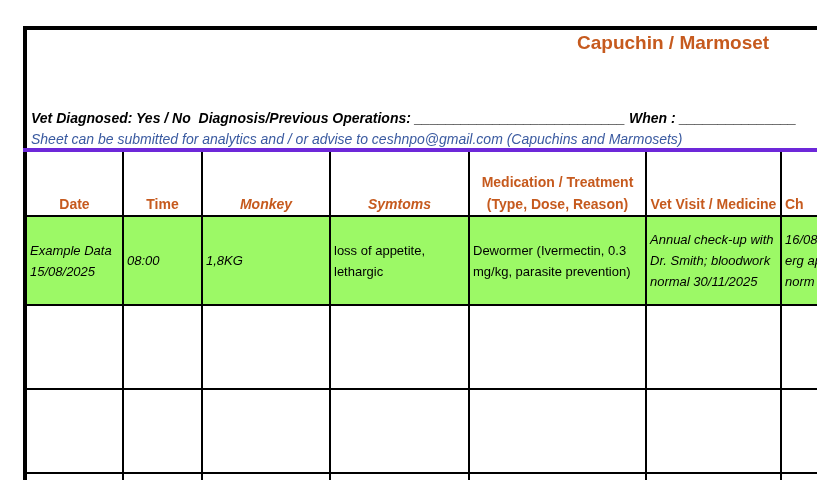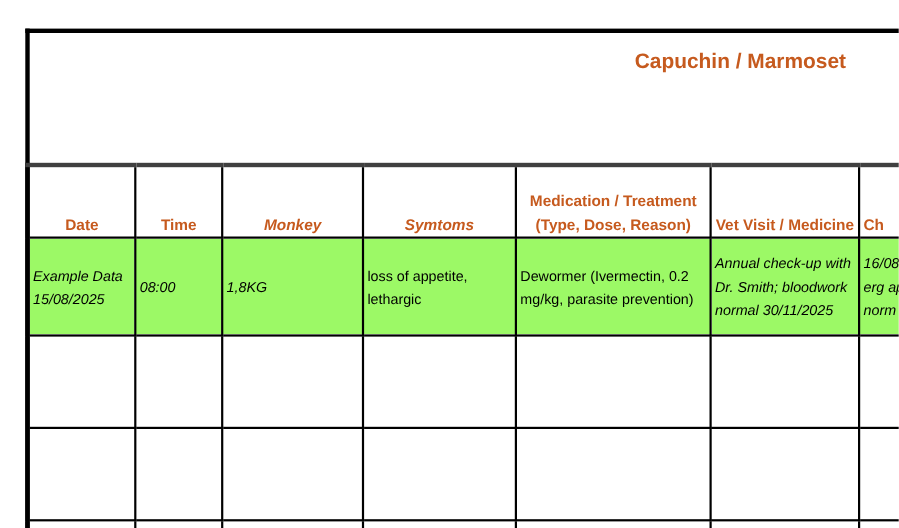--- a/index.html
+++ b/index.html
@@ -1,40 +1,46 @@
 <!DOCTYPE html>
 <html><head>
   <meta charset="utf-8">
   <style>
     html, body { margin: 0; padding: 0; background: #ffffff; }
     body { width: 817px; height: 480px; overflow: hidden; position: relative; font-family: "Liberation Sans", sans-serif; }
     .sheet { position: absolute; left: 23px; top: 26px; width: 820px; height: 470px; border-left: 4px solid #000; border-top: 4px solid #000; }
     .title { position: absolute; left: 6px; top: 2px; font-size: 19px; font-weight: bold; color: #c65a1e; white-space: nowrap; }
-    .title-right { position: absolute; left: 550px; top: 16px; font-size: 19px; font-weight: bold; color: #c65a1e; white-space: nowrap; }
+    .title-right { position: absolute; left: 550px; top: 2px; font-size: 19px; font-weight: bold; color: #c65a1e; white-space: nowrap; }
     .line1 { position: absolute; left: 68px; top: 40px; font-size: 14px; font-weight: bold; font-style: italic; color: #000; white-space: nowrap; }
     .line2 { position: absolute; left: 4px; top: 80px; font-size: 14px; font-weight: bold; font-style: italic; color: #000; white-space: nowrap; }
     .note { position: absolute; left: 4px; top: 101px; font-size: 14px; font-style: italic; color: #3a5aa0; white-space: nowrap; }
     table { position: absolute; left: -4px; top: 118px; border-collapse: collapse; table-layout: fixed; }
     table td { border: 2px solid #000; padding: 0 3px; vertical-align: middle; font-size: 13px; overflow: hidden; }
-    table tr:first-child td { border-top: 4px solid #404040; }
+    table tr:first-child td { border-top: 4px solid #6d28d9; }
     table td:first-child { border-left: 4px solid #000; }
     th, .hdr { color: #c65a1e; font-weight: bold; text-align: center; vertical-align: bottom; font-size: 14px; line-height: 22px; padding-bottom: 0; }
     .hdr-i { font-style: italic; }
     .ex td { background: #9cf966; }
     .it { font-style: italic; }
     .cell-txt { line-height: 21px; }
   </style>
 </head>
 <body>
 
 <div class="sheet">
   <div class="title-right">Capuchin / Marmoset</div>
 
 
+  <div class="line2">
+    <span>Vet Diagnosed:  Yes / No</span>&nbsp;
+    <span>Diagnosis/Previous Operations: ___________________________</span>
+    <span>When : _______________</span>
+  </div>
 
+  <div class="note">Sheet can be submitted for analytics and / or advise to ceshnpo@gmail.com  (Capuchins and Marmosets)</div>
 
   <table>
     <colgroup>
       <col style="width:98px">
       <col style="width:79px">
       <col style="width:128px">
       <col style="width:139px">
       <col style="width:177px">
       <col style="width:135px">
       <col style="width:60px">
@@ -50,21 +56,21 @@
       <td class="hdr" style="text-align:left">Ch</td>
     </tr>
     <tr class="ex" style="height:89px">
       <td>
         <div class="it cell-txt" style="font-weight:normal">Example Data</div>
         <div class="it cell-txt">15/08/2025</div>
       </td>
       <td class="it">08:00</td>
       <td class="it">1,8KG</td>
       <td class="cell-txt">loss of appetite, lethargic</td>
-      <td class="cell-txt">Dewormer (Ivermectin, 0.2 mg/kg, parasite prevention)</td>
+      <td class="cell-txt">Dewormer (Ivermectin, 0.3 mg/kg, parasite prevention)</td>
       <td class="it cell-txt">Annual check-up with Dr. Smith; bloodwork normal 30/11/2025</td>
       <td class="it cell-txt" style="white-space:normal;word-break:break-all">16/08 energ appe norm</td>
     </tr>
     <tr style="height:84px">
       <td></td>
           <td></td>
           <td></td>
           <td></td>
           <td></td>
           <td></td>

